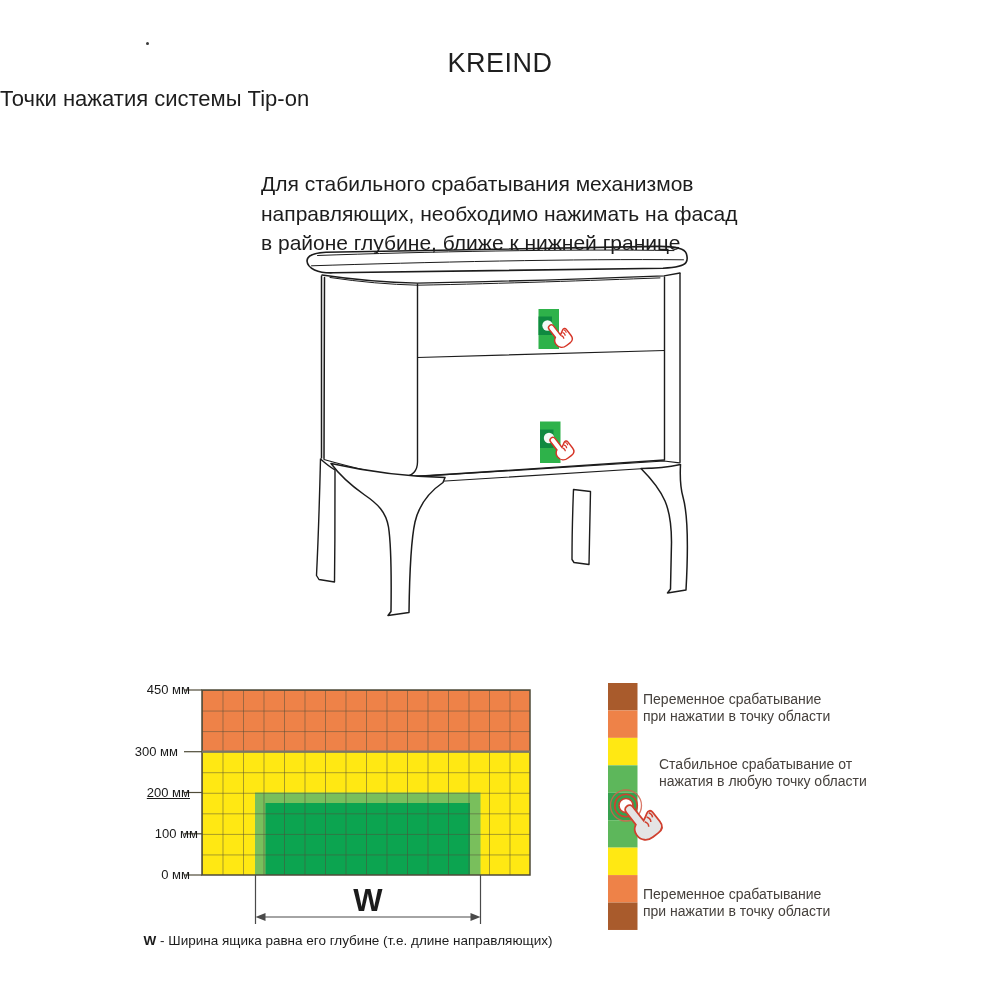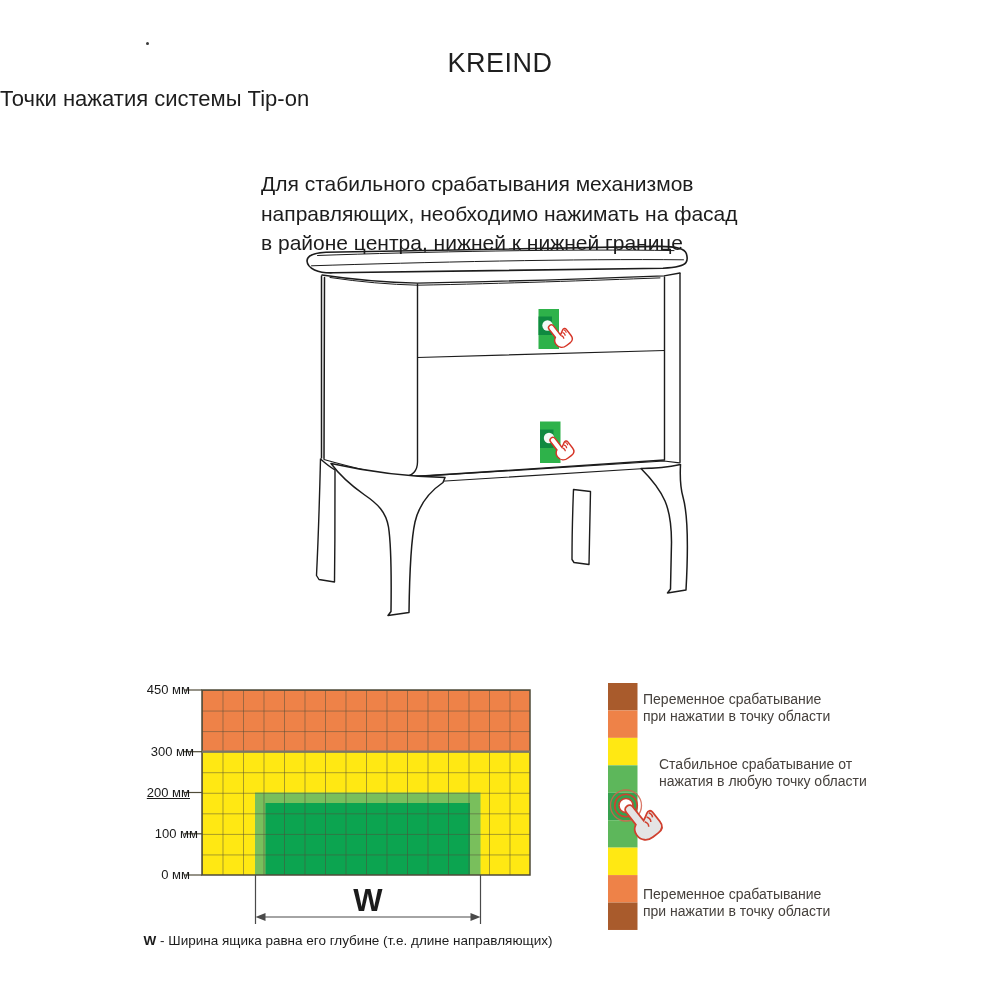--- a/index.html
+++ b/index.html
@@ -26,21 +26,21 @@
 <div class="page">
 
   <div class="abs stray-dot"></div>
 
   <div class="abs brand">KREIND</div>
   <div class="abs subtitle">Точки нажатия системы Tip-on</div>
 
   <div class="abs desc">
     <div>Для стабильного срабатывания механизмов</div>
     <div>направляющих, необходимо нажимать на фасад</div>
-    <div>в районе центра, нижней к нижней границе</div>
+    <div>в районе глубине, ближе к нижней границе</div>
   </div>
 
   <svg class="abs" style="left:285px;top:238px;" width="420" height="392" viewBox="285 238 420 392">
     <defs>
       <path id="hand" d="M0,-1 C-2.9,-1 -4.3,0.9 -4.3,3.6 L-4.3,19 C-7.6,20.6 -10,23.6 -10,28
                          C-10,34.8 -5.4,39.4 1.6,39.4 L8.4,39.4 C13.5,39.4 16.6,36.4 16.6,31.4
                          L16.6,19.6 C16.6,16.6 13.9,15.3 11.4,16.9 C9,18.4 6.4,19.7 4.3,20.7
                          L4.3,3.6 C4.3,0.9 2.9,-1 0,-1 Z"></path>
       <path id="knuckles" d="M4.5,22.2 C6,24.4 6,26.8 4.6,28.6 M9,19.6 C10.6,21.8 10.6,24.4 9.1,26.2
                              M13.2,17.6 C14.5,19.8 14.5,21.9 13.3,23.6"></path>
@@ -136,21 +136,21 @@
     <g stroke="#4a4a4a" stroke-width="1.2">
       <line x1="255.5" y1="875" x2="255.5" y2="924"></line>
       <line x1="480.5" y1="875" x2="480.5" y2="924"></line>
       <line x1="264" y1="917" x2="472" y2="917"></line>
     </g>
     <polygon points="255.5,917 265.5,913 265.5,921" fill="#4a4a4a"></polygon>
     <polygon points="480.5,917 470.5,913 470.5,921" fill="#4a4a4a"></polygon>
   </svg>
 
   <div class="abs axis-label" style="left:120px;top:682px;">450 мм</div>
-  <div class="abs axis-label" style="left:124px;top:743.5px;text-align:right;">300 мм</div>
+  <div class="abs axis-label" style="left:108px;top:743.5px;text-align:right;">300 мм</div>
   <div class="abs axis-label" style="left:120px;top:784.5px;text-decoration:underline;">200 мм</div>
   <div class="abs axis-label" style="left:128px;top:826px;">100 мм</div>
   <div class="abs axis-label" style="left:120px;top:866.5px;">0 мм</div>
 
   <div class="abs w-label">W</div>
 
   <div class="abs caption"><b>W</b><span> - Ширина ящика равна его глубине (т.е. длине направляющих)</span></div>
 
   <svg class="abs" style="left:592px;top:675px;" width="100" height="262" viewBox="592 675 100 262">
     <g>

